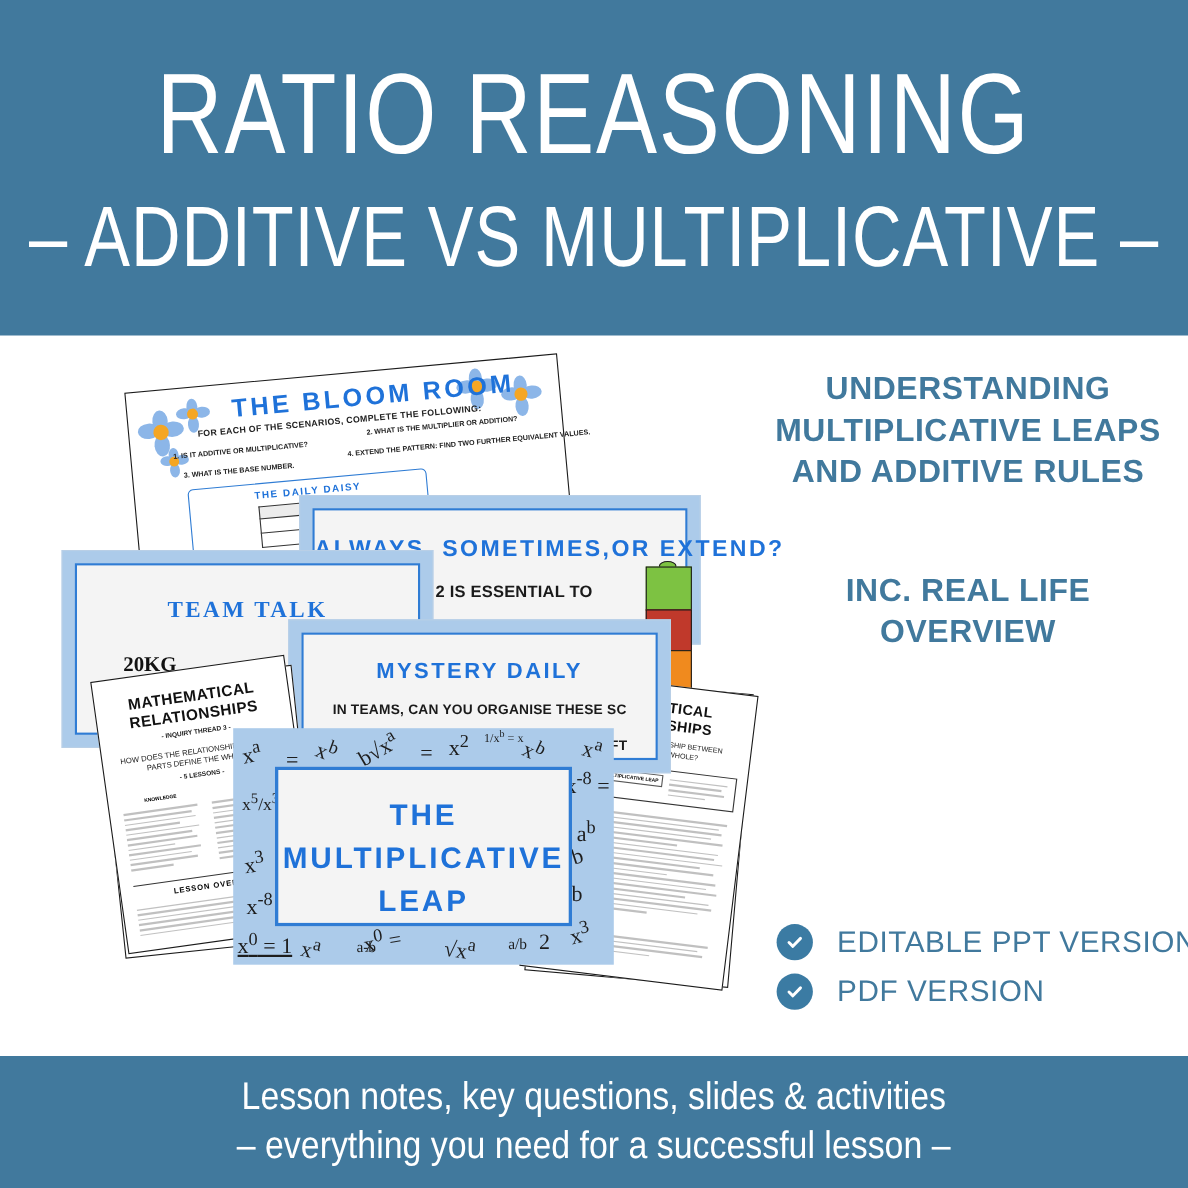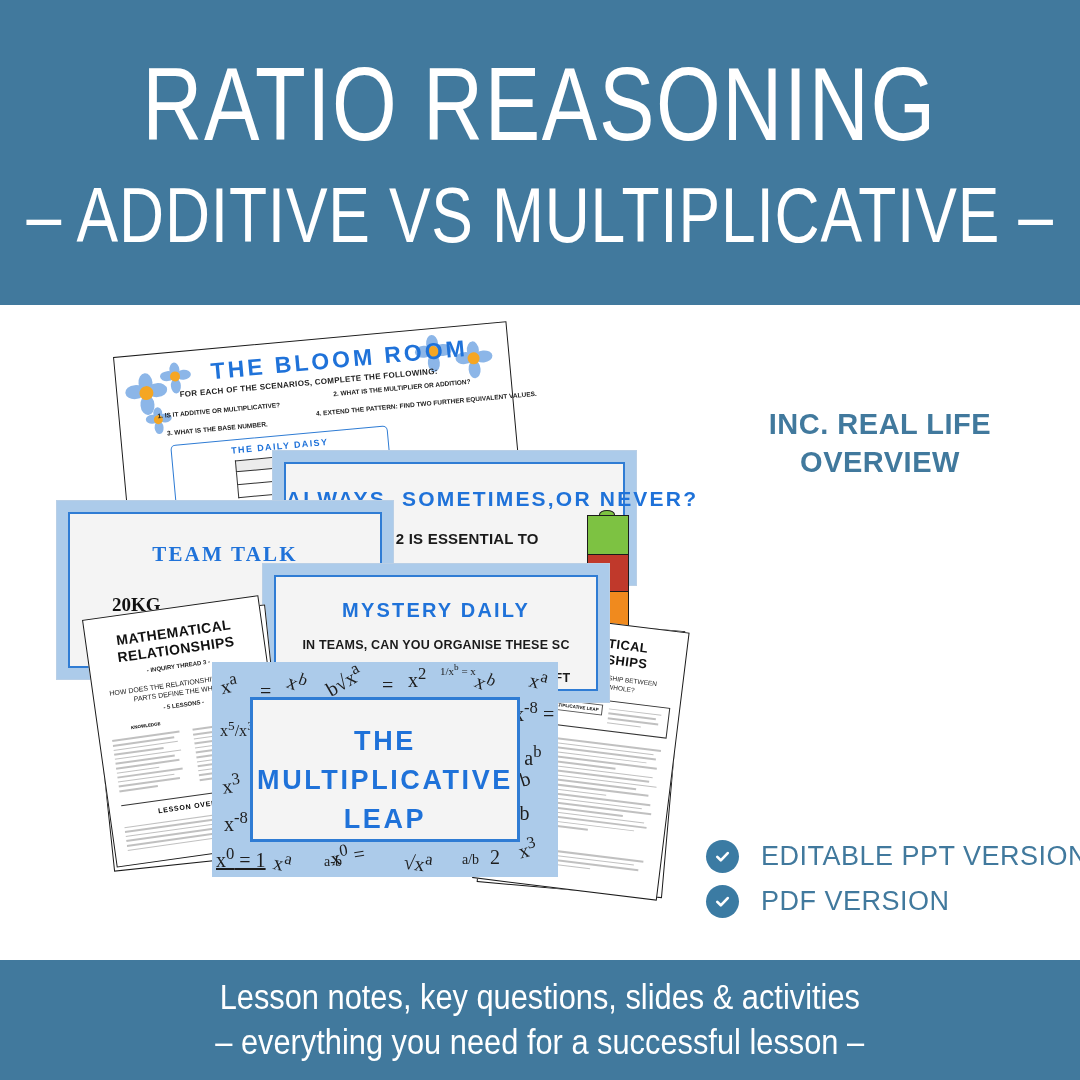--- a/index.html
+++ b/index.html
@@ -280,21 +280,21 @@
               <td></td>
               <td></td>
             </tr>
       </tbody>
         </table>
     </div>
   </div>
 
   <div class="slide" id="asn">
     <div class="slide-inner">
-      <div class="slide-title">ALWAYS, SOMETIMES,OR NEVER?</div>
+      <div class="slide-title">ALWAYS, SOMETIMES,OR EXTEND?</div>
       <div class="slide-body">OF 2 IS ESSENTIAL TO</div>
       <div class="slide-body">MATHEMATICAL RULE</div>
     </div>
   </div>
 
   <div class="tower">
     <div class="brick-top" style="left:14px; top:0; width:16px; height:9px; background:#7dc242;"></div>
     <div class="brick" style="left:2px; top:5px; width:42px; height:40px; background:#7dc242;"></div>
     <div class="brick" style="left:2px; top:44px; width:42px; height:38px; background:#c0392b;"></div>
     <div class="brick" style="left:2px; top:81px; width:42px; height:36px; background:#f08a1e;"></div>
@@ -455,20 +455,21 @@
       <div class="leap-title">
         <div>THE MULTIPLICATIVE</div>
         <div>LEAP</div>
       </div>
     </div>
   </div>
 
 </div>
 
 <div class="right-col">
+  <div class="feature-head">UNDERSTANDING MULTIPLICATIVE LEAPS AND ADDITIVE RULES</div>
   <div class="feature-sub">INC. REAL LIFE OVERVIEW</div>
 </div>
 
 <div class="badges">
   <div class="badge-row">
     <span class="badge-circle">
       <svg width="19" height="19" viewBox="0 0 20 20">
         <path d="M4.5 10.4 L8.2 14 L15.5 6.4" fill="none" stroke="#ffffff" stroke-width="2.8" stroke-linecap="round" stroke-linejoin="round"></path>
       </svg>
     </span>

